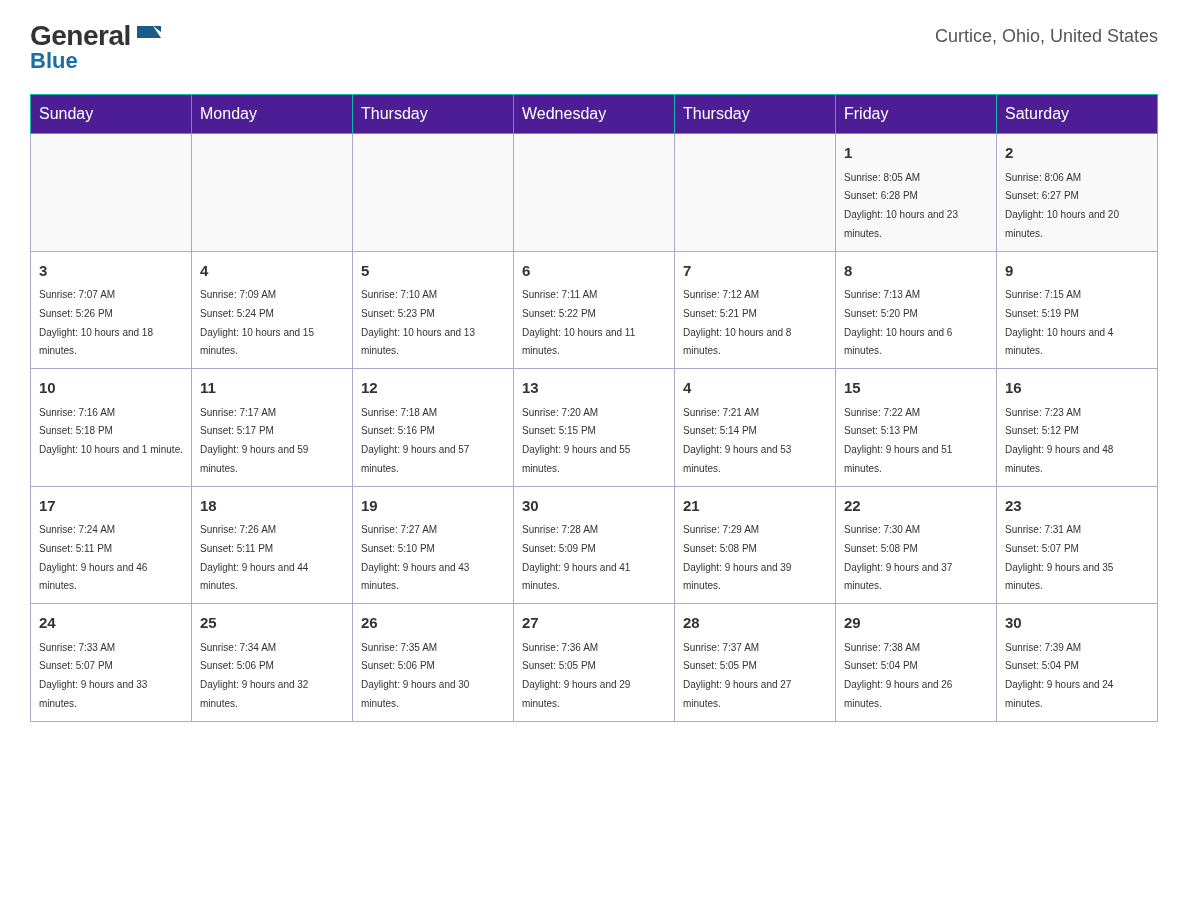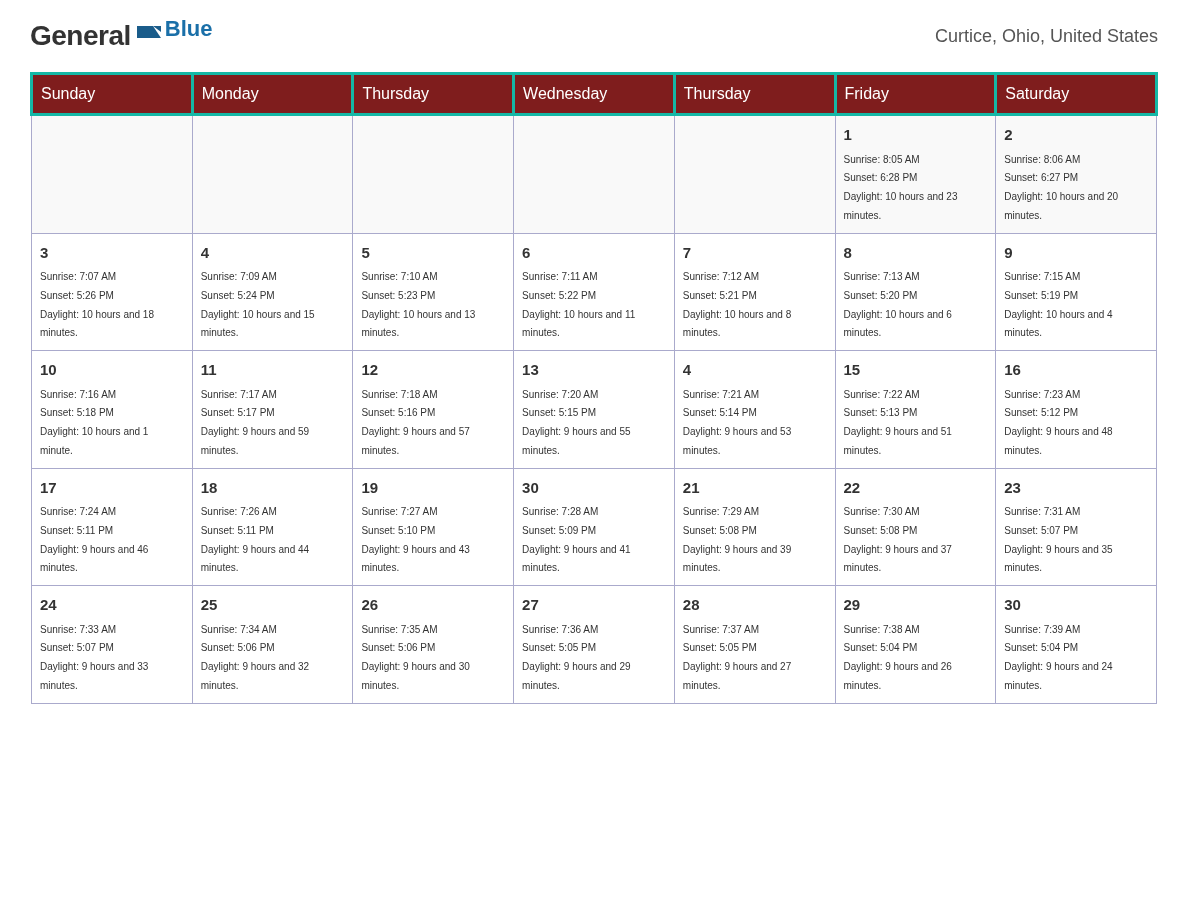--- a/index.html
+++ b/index.html
@@ -12,21 +12,21 @@
       padding: 20px 30px;
     }
     .header {
       display: flex;
       justify-content: space-between;
       align-items: flex-start;
       margin-bottom: 20px;
     }
     .logo {
       display: flex;
-      flex-direction: row;
+      flex-direction: column;
       align-items: flex-start;
     }
     .logo-top {
       display: flex;
       align-items: center;
     }
     .logo-general {
       font-size: 28px;
       font-weight: bold;
       color: #333;
@@ -57,27 +57,27 @@
       font-size: 18px;
       color: #555;
       margin-top: 6px;
     }
     .calendar-table {
       width: 100%;
       border-collapse: collapse;
       border: 1px solid #1a5c8a;
     }
     .calendar-table th {
-      background-color: #7f1d1d;
+      background-color: #4c1d95;
       color: #fff;
       font-size: 16px;
       font-weight: normal;
       padding: 10px 8px;
       text-align: left;
-      border: 3px solid #14b8a6;
+      border: 1px solid #14b8a6;
     }
     .calendar-table td {
       vertical-align: top;
       padding: 8px 8px;
       border: 1px solid #aac;
       width: 14.28%;
       font-size: 12.5px;
       line-height: 1.5;
       min-height: 90px;
       background: #fff;

